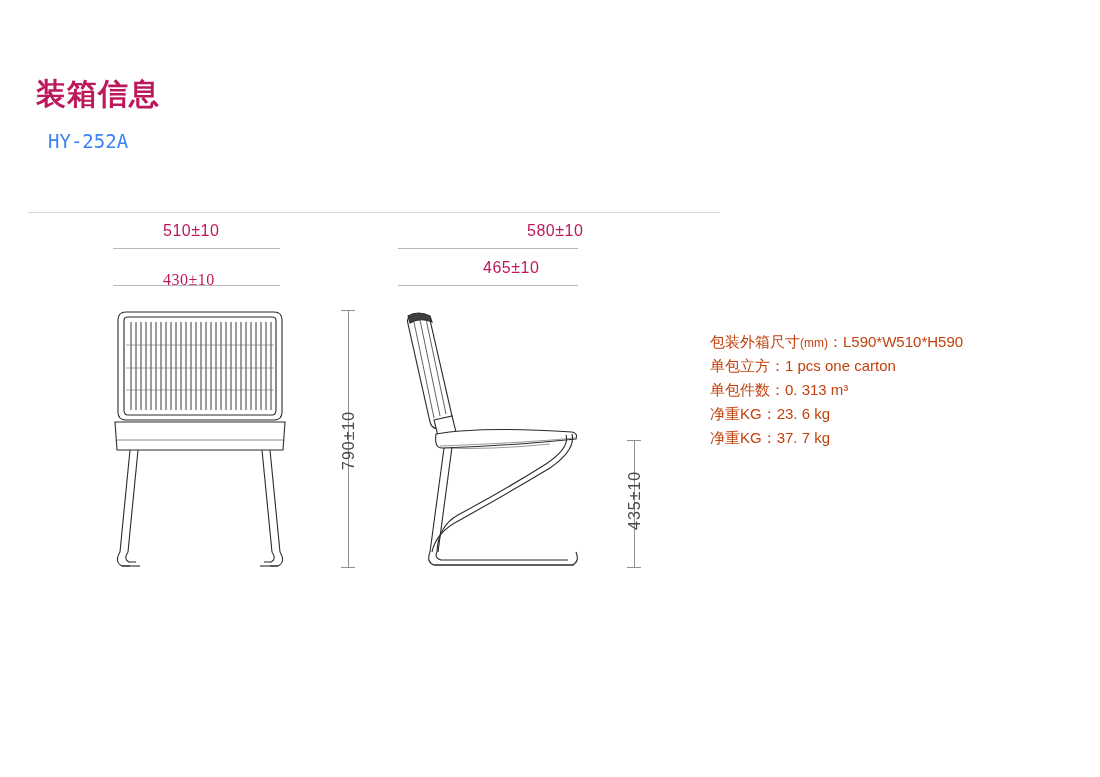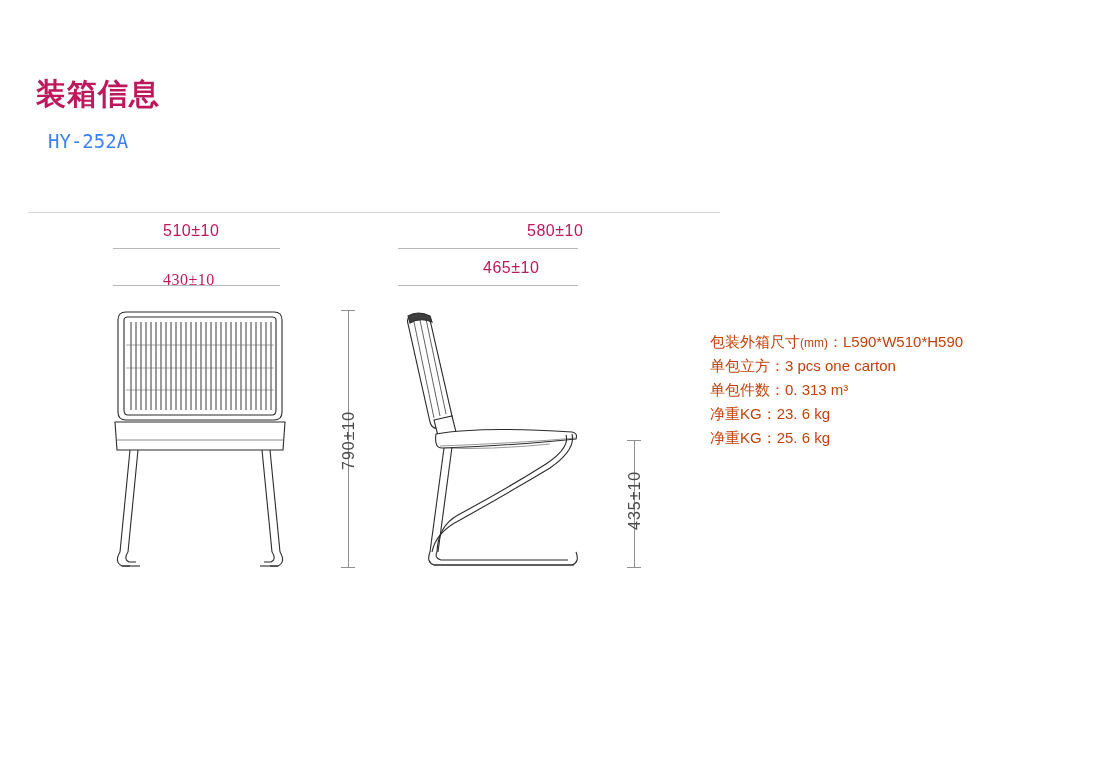--- a/index.html
+++ b/index.html
@@ -229,26 +229,26 @@
       <path d="M37 252 Q34 258 41 260 L168 260"></path>
       <line x1="34" y1="265" x2="174" y2="265"></line>
     </svg>
   </div>
 
   <div class="specs">
     <div class="spec-row">
       <span class="spec-label">包装外箱尺寸</span><span class="spec-unit" style="font-size:12px;">(mm)</span><span class="spec-sep">：</span><span class="spec-value">L590*W510*H590</span>
     </div>
     <div class="spec-row">
-      <span class="spec-label">单包立方</span><span class="spec-sep">：</span><span class="spec-value">3   pcs one carton</span>
+      <span class="spec-label">单包立方</span><span class="spec-sep">：</span><span class="spec-value">1   pcs one carton</span>
     </div>
     <div class="spec-row">
       <span class="spec-label">单包件数</span><span class="spec-sep">：</span><span class="spec-value">0. 313  m³</span>
     </div>
     <div class="spec-row">
       <span class="spec-label">净重KG</span><span class="spec-sep">：</span><span class="spec-value">23. 6  kg</span>
     </div>
     <div class="spec-row">
-      <span class="spec-label">净重KG</span><span class="spec-sep">：</span><span class="spec-value">25. 6  kg</span>
+      <span class="spec-label">净重KG</span><span class="spec-sep">：</span><span class="spec-value">37. 7  kg</span>
     </div>
   </div>
 
 </div>
 
 </body></html>

